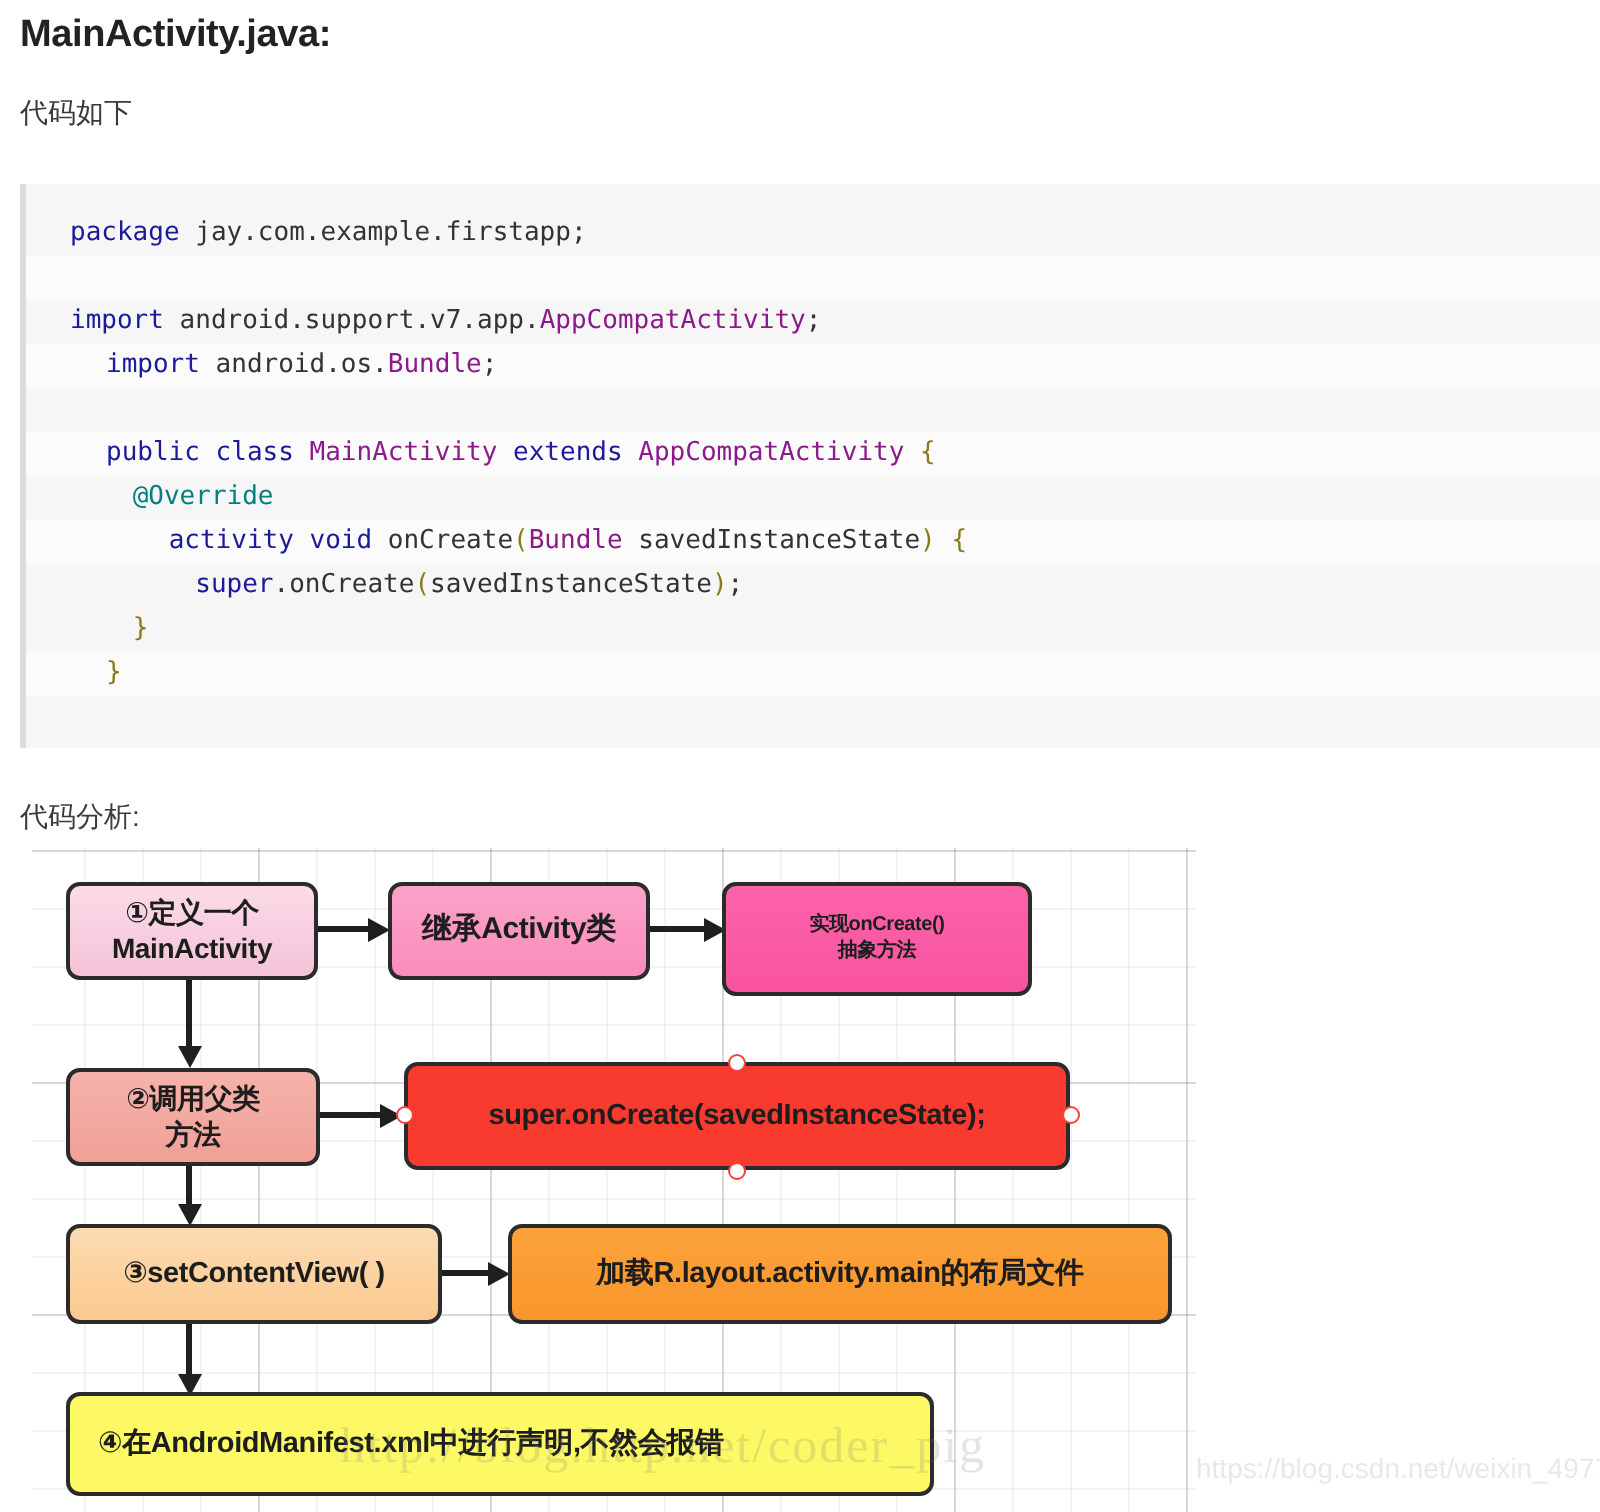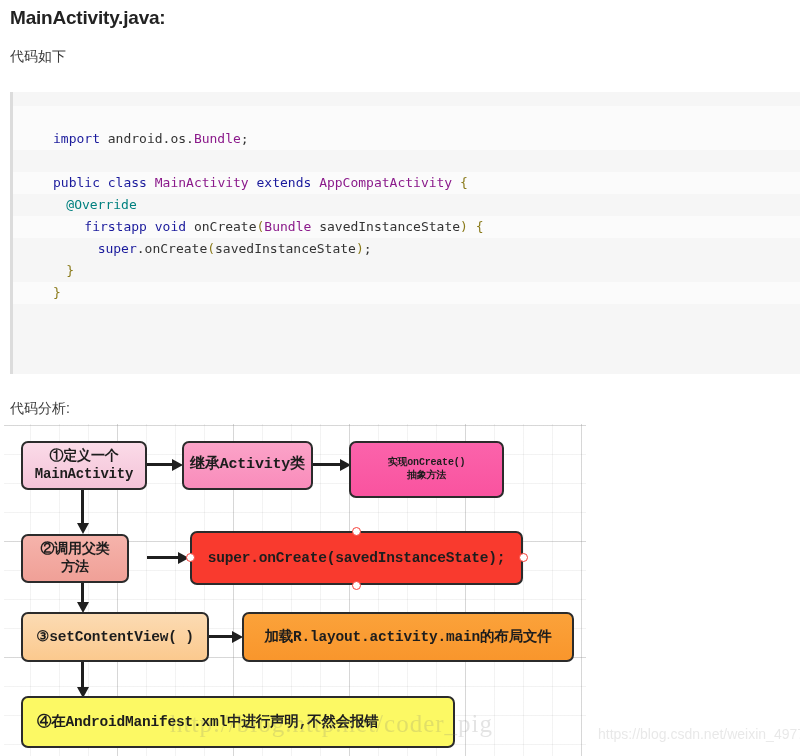--- a/index.html
+++ b/index.html
@@ -71,38 +71,37 @@
     position: absolute;
     left: 10px;
     top: 400px;
     font-size: 14px;
     color: #3b3b3b;
   }
 
   
   .diagram {
     position: absolute;
-    left: 4px;
+    left: 16px;
     top: 424px;
     width: 582px;
     height: 332px;
     background-color: #ffffff;
     background-image:
       linear-gradient(to right, rgba(150,150,150,0.30) 1px, transparent 1px),
       linear-gradient(to bottom, rgba(150,150,150,0.30) 1px, transparent 1px),
       linear-gradient(to right, rgba(180,180,180,0.16) 1px, transparent 1px),
       linear-gradient(to bottom, rgba(180,180,180,0.16) 1px, transparent 1px);
     background-size:
       116px 116px,
       116px 116px,
       29px 29px,
       29px 29px;
     background-position: -3px 1px, -3px 1px, -3px 1px, -3px 1px;
     overflow: hidden;
-    font-family: Liberation Mono, monospace;
   }
 
   .node {
     position: absolute;
     box-sizing: border-box;
     border: 2px solid #2b2b2b;
     border-radius: 7px;
     display: flex;
     align-items: center;
     justify-content: center;
@@ -125,21 +124,21 @@
     font-size: 15px;
   }
   .n-oncreate {
     left: 345px; top: 17px; width: 155px; height: 57px;
     background: linear-gradient(180deg, #fb63ab 0%, #f9539f 100%);
     font-size: 10px;
   }
 
   
   .n-superclass {
-    left: 17px; top: 110px; width: 108px; height: 49px;
+    left: 17px; top: 110px; width: 127px; height: 49px;
     background: linear-gradient(180deg, #f5b3ab 0%, #f0a097 100%);
     font-size: 14px;
   }
   .n-supercall {
     left: 186px; top: 107px; width: 333px; height: 54px;
     background: #f93a2e;
     font-size: 14.5px;
     color: #1d1d1d;
   }
 
@@ -214,26 +213,28 @@
   }
 </style>
 </head>
 <body>
 
 <div class="page-title">MainActivity.java:</div>
 <div class="intro-text">代码如下</div>
 
 <div class="code-block">
   <div class="code-inner" id="code-lines">
+      <div class="code-line"><span class="kw">package</span><span class="pl"> jay.com.example.firstapp;</span></div>
       <div class="code-line alt"> </div>
+      <div class="code-line"><span class="kw">import</span><span class="pl"> android.support.v7.app.</span><span class="cls">AppCompatActivity</span><span class="pl">;</span></div>
       <div class="code-line alt"><span class="kw">import</span><span class="pl"> android.os.</span><span class="cls">Bundle</span><span class="pl">;</span></div>
       <div class="code-line"> </div>
       <div class="code-line alt"><span class="kw">public</span><span class="pl"> </span><span class="kw">class</span><span class="pl"> </span><span class="cls">MainActivity</span><span class="pl"> </span><span class="kw">extends</span><span class="pl"> </span><span class="cls">AppCompatActivity</span><span class="pl"> </span><span class="br">{</span></div>
       <div class="code-line"><span class="pl">    </span><span class="ann">@Override</span></div>
-      <div class="code-line alt"><span class="pl">    </span><span class="kw">firstapp</span><span class="pl"> </span><span class="kw">void</span><span class="pl"> onCreate</span><span class="br">(</span><span class="cls">Bundle</span><span class="pl"> savedInstanceState</span><span class="br">)</span><span class="pl"> </span><span class="br">{</span></div>
+      <div class="code-line alt"><span class="pl">    </span><span class="kw">activity</span><span class="pl"> </span><span class="kw">void</span><span class="pl"> onCreate</span><span class="br">(</span><span class="cls">Bundle</span><span class="pl"> savedInstanceState</span><span class="br">)</span><span class="pl"> </span><span class="br">{</span></div>
       <div class="code-line"><span class="pl">        </span><span class="kw">super</span><span class="pl">.onCreate</span><span class="br">(</span><span class="pl">savedInstanceState</span><span class="br">)</span><span class="pl">;</span></div>
       <div class="code-line"><span class="pl">    </span><span class="br">}</span></div>
       <div class="code-line alt"><span class="pl"></span><span class="br">}</span></div>
     </div>
 </div>
 
 <div class="analysis-label">代码分析:</div>
 
 <div class="diagram">
 

